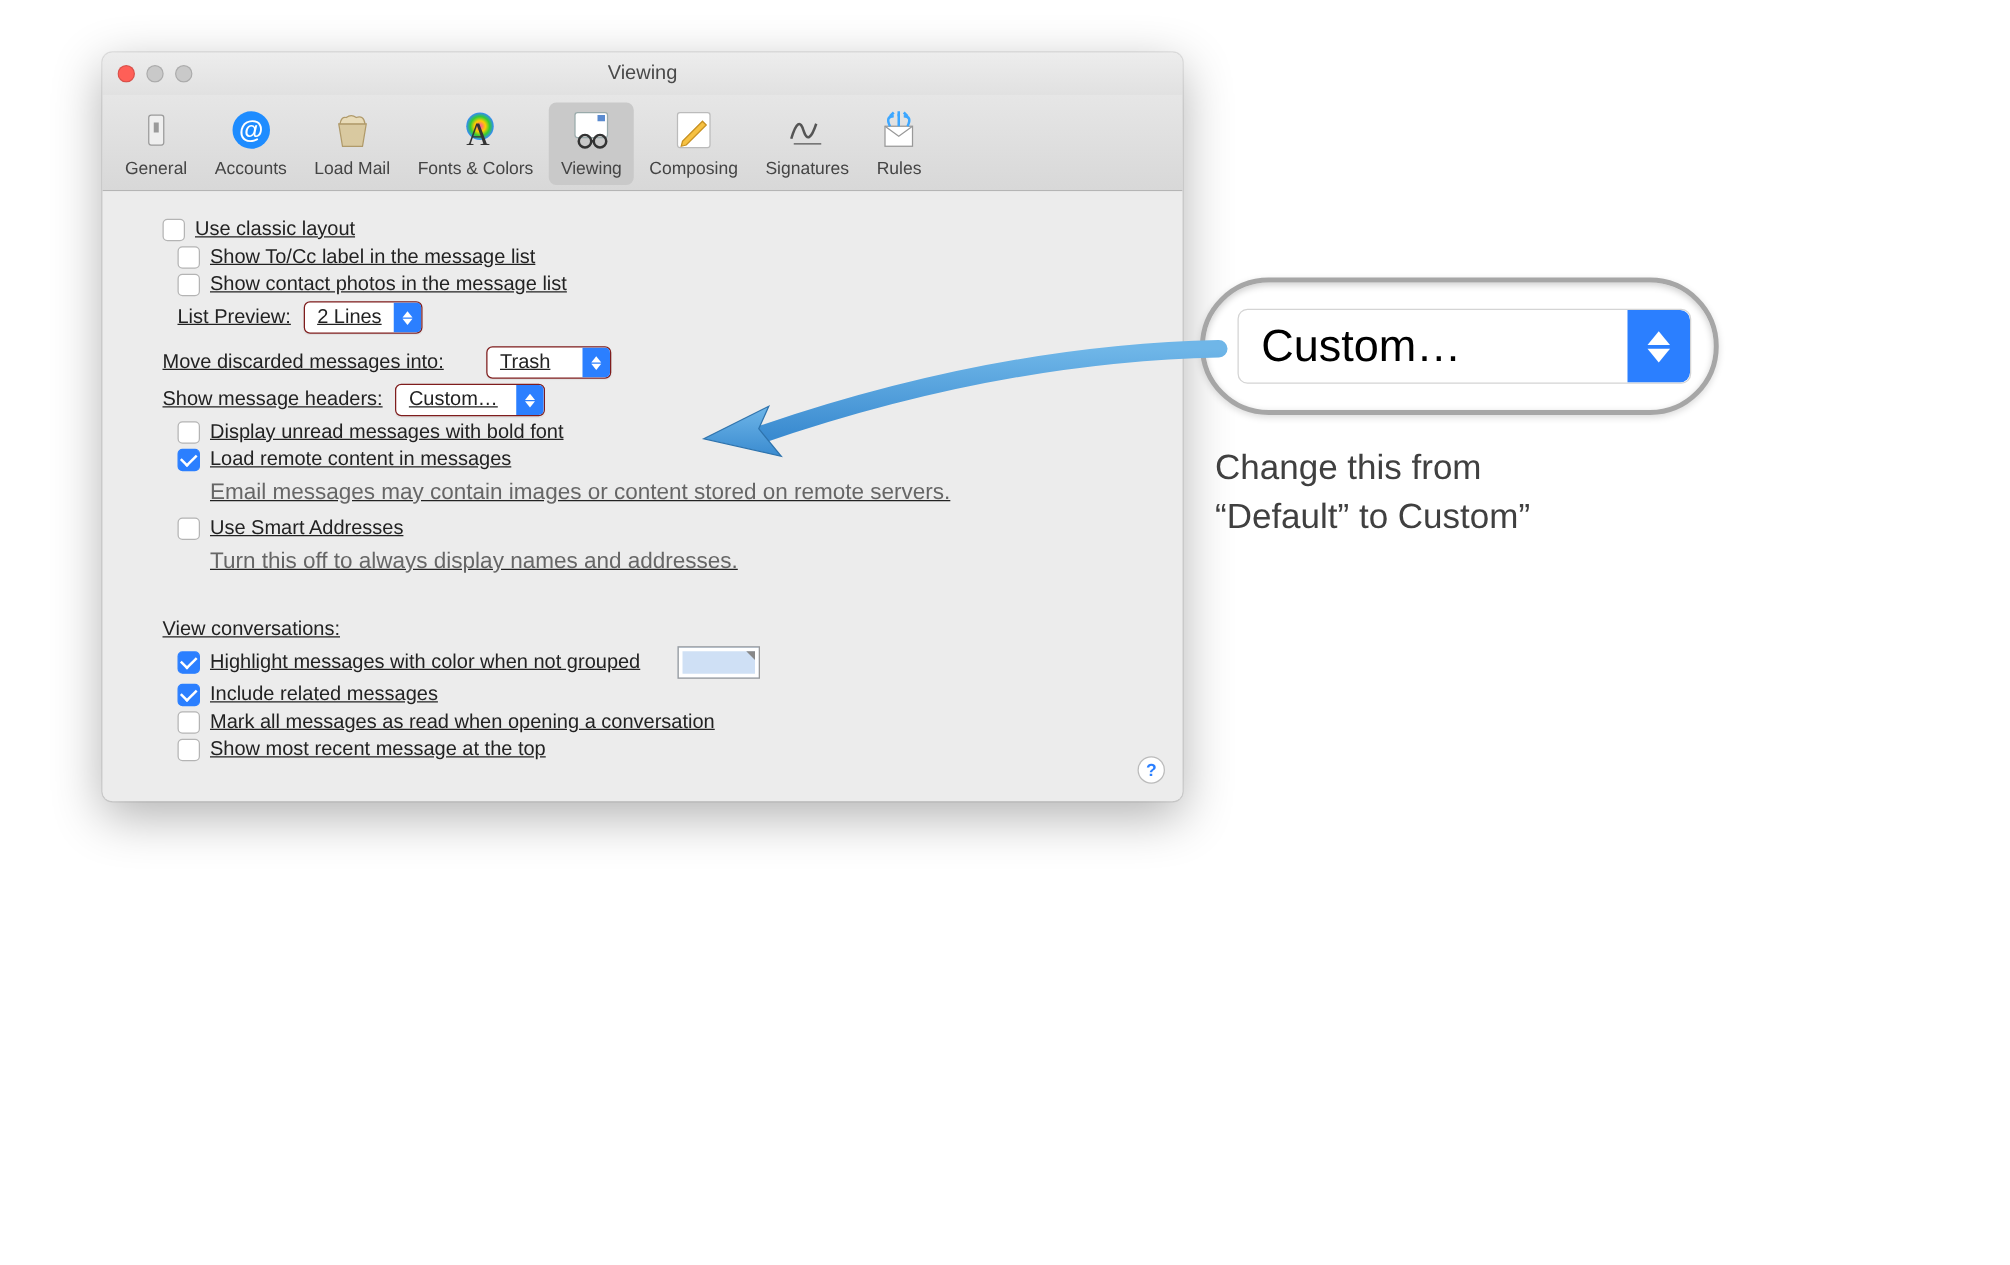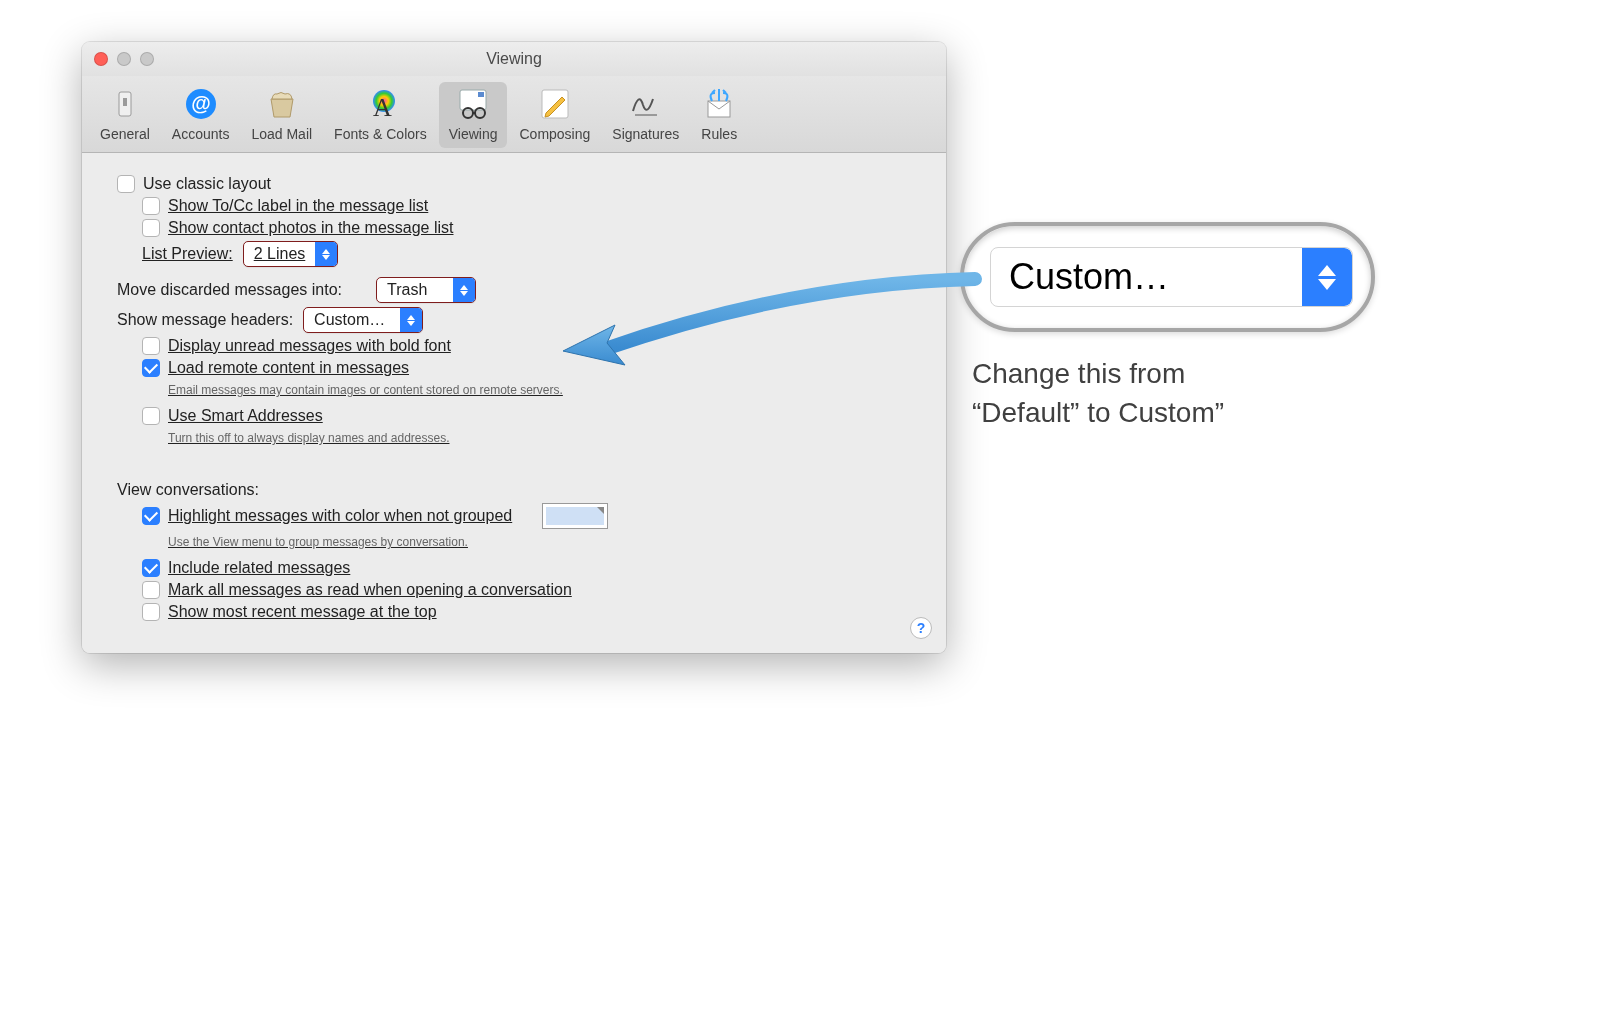--- a/index.html
+++ b/index.html
@@ -51,21 +51,21 @@
     }
     .tool-item.active { background: #c9c9c9; }
     .tool-icon { width: 36px; height: 36px; display: flex; align-items: center; justify-content: center; margin-bottom: 4px; }
     .pane {
       background: #ececec;
       padding: 18px 28px 28px 28px;
       font-size: 16px; color: #222;
       position: relative;
     }
     .row { display: flex; align-items: center; margin: 4px 0; }
-    .row.indent1 { margin-left: 7px; }
+    .row.indent1 { margin-left: 20px; text-decoration: underline; }
     .row.indent2 { margin-left: 32px; text-decoration: underline; }
     .checkbox {
       width: 18px; height: 18px; border-radius: 4px;
       border: 1px solid #b4b4b4; background: #fff;
       margin-right: 8px; display: inline-flex; align-items: center; justify-content: center;
       flex-shrink: 0;
     }
     .checkbox.checked { background: #2b7fff; border-color: #2b7fff; }
     .checkbox.checked::after {
       content: ""; width: 10px; height: 6px;
@@ -83,21 +83,21 @@
     .select .sel-arrows {
       width: 22px; height: 100%; background: #2b7fff;
       display: flex; flex-direction: column; align-items: center; justify-content: center;
       gap: 1px;
     }
     .sel-arrows::before, .sel-arrows::after {
       content: ""; width: 0; height: 0; border-left: 4px solid transparent; border-right: 4px solid transparent;
     }
     .sel-arrows::before { border-bottom: 5px solid #fff; }
     .sel-arrows::after { border-top: 5px solid #fff; }
-    .subtext { font-size: 12px; color: #666; margin-left: 26px; margin-top: 2px; margin-bottom: 6px; }
+    .subtext { font-size: 18px; color: #666; margin-left: 26px; margin-top: 2px; margin-bottom: 6px; }
     .section-gap { height: 22px; }
     .swatch {
       width: 66px; height: 26px; border: 1px solid #999;
       background: #cfe0f5; margin-left: 30px;
       position: relative;
       box-shadow: inset 0 0 0 3px #fff;
     }
     .swatch::after {
       content:""; position:absolute; right:3px; top:3px;
       width:0; height:0; border-top:7px solid #888; border-left:7px solid transparent;
@@ -302,23 +302,20 @@
 
     <div class="row indent1">
       <span>View conversations:</span>
     </div>
     <div class="row indent2">
       <span class="checkbox checked"></span>
       <span>Highlight messages with color when not grouped</span>
       <span class="swatch"></span>
     </div>
     <div class="row indent2">
-        <div class="subtext">Use the View menu to group messages by conversation.</div>
-      </div>
-    <div class="row indent2">
       <span class="checkbox checked"></span>
       <span>Include related messages</span>
     </div>
     <div class="row indent2">
       <span class="checkbox"></span>
       <span>Mark all messages as read when opening a conversation</span>
     </div>
     <div class="row indent2">
       <span class="checkbox"></span>
       <span>Show most recent message at the top</span>

